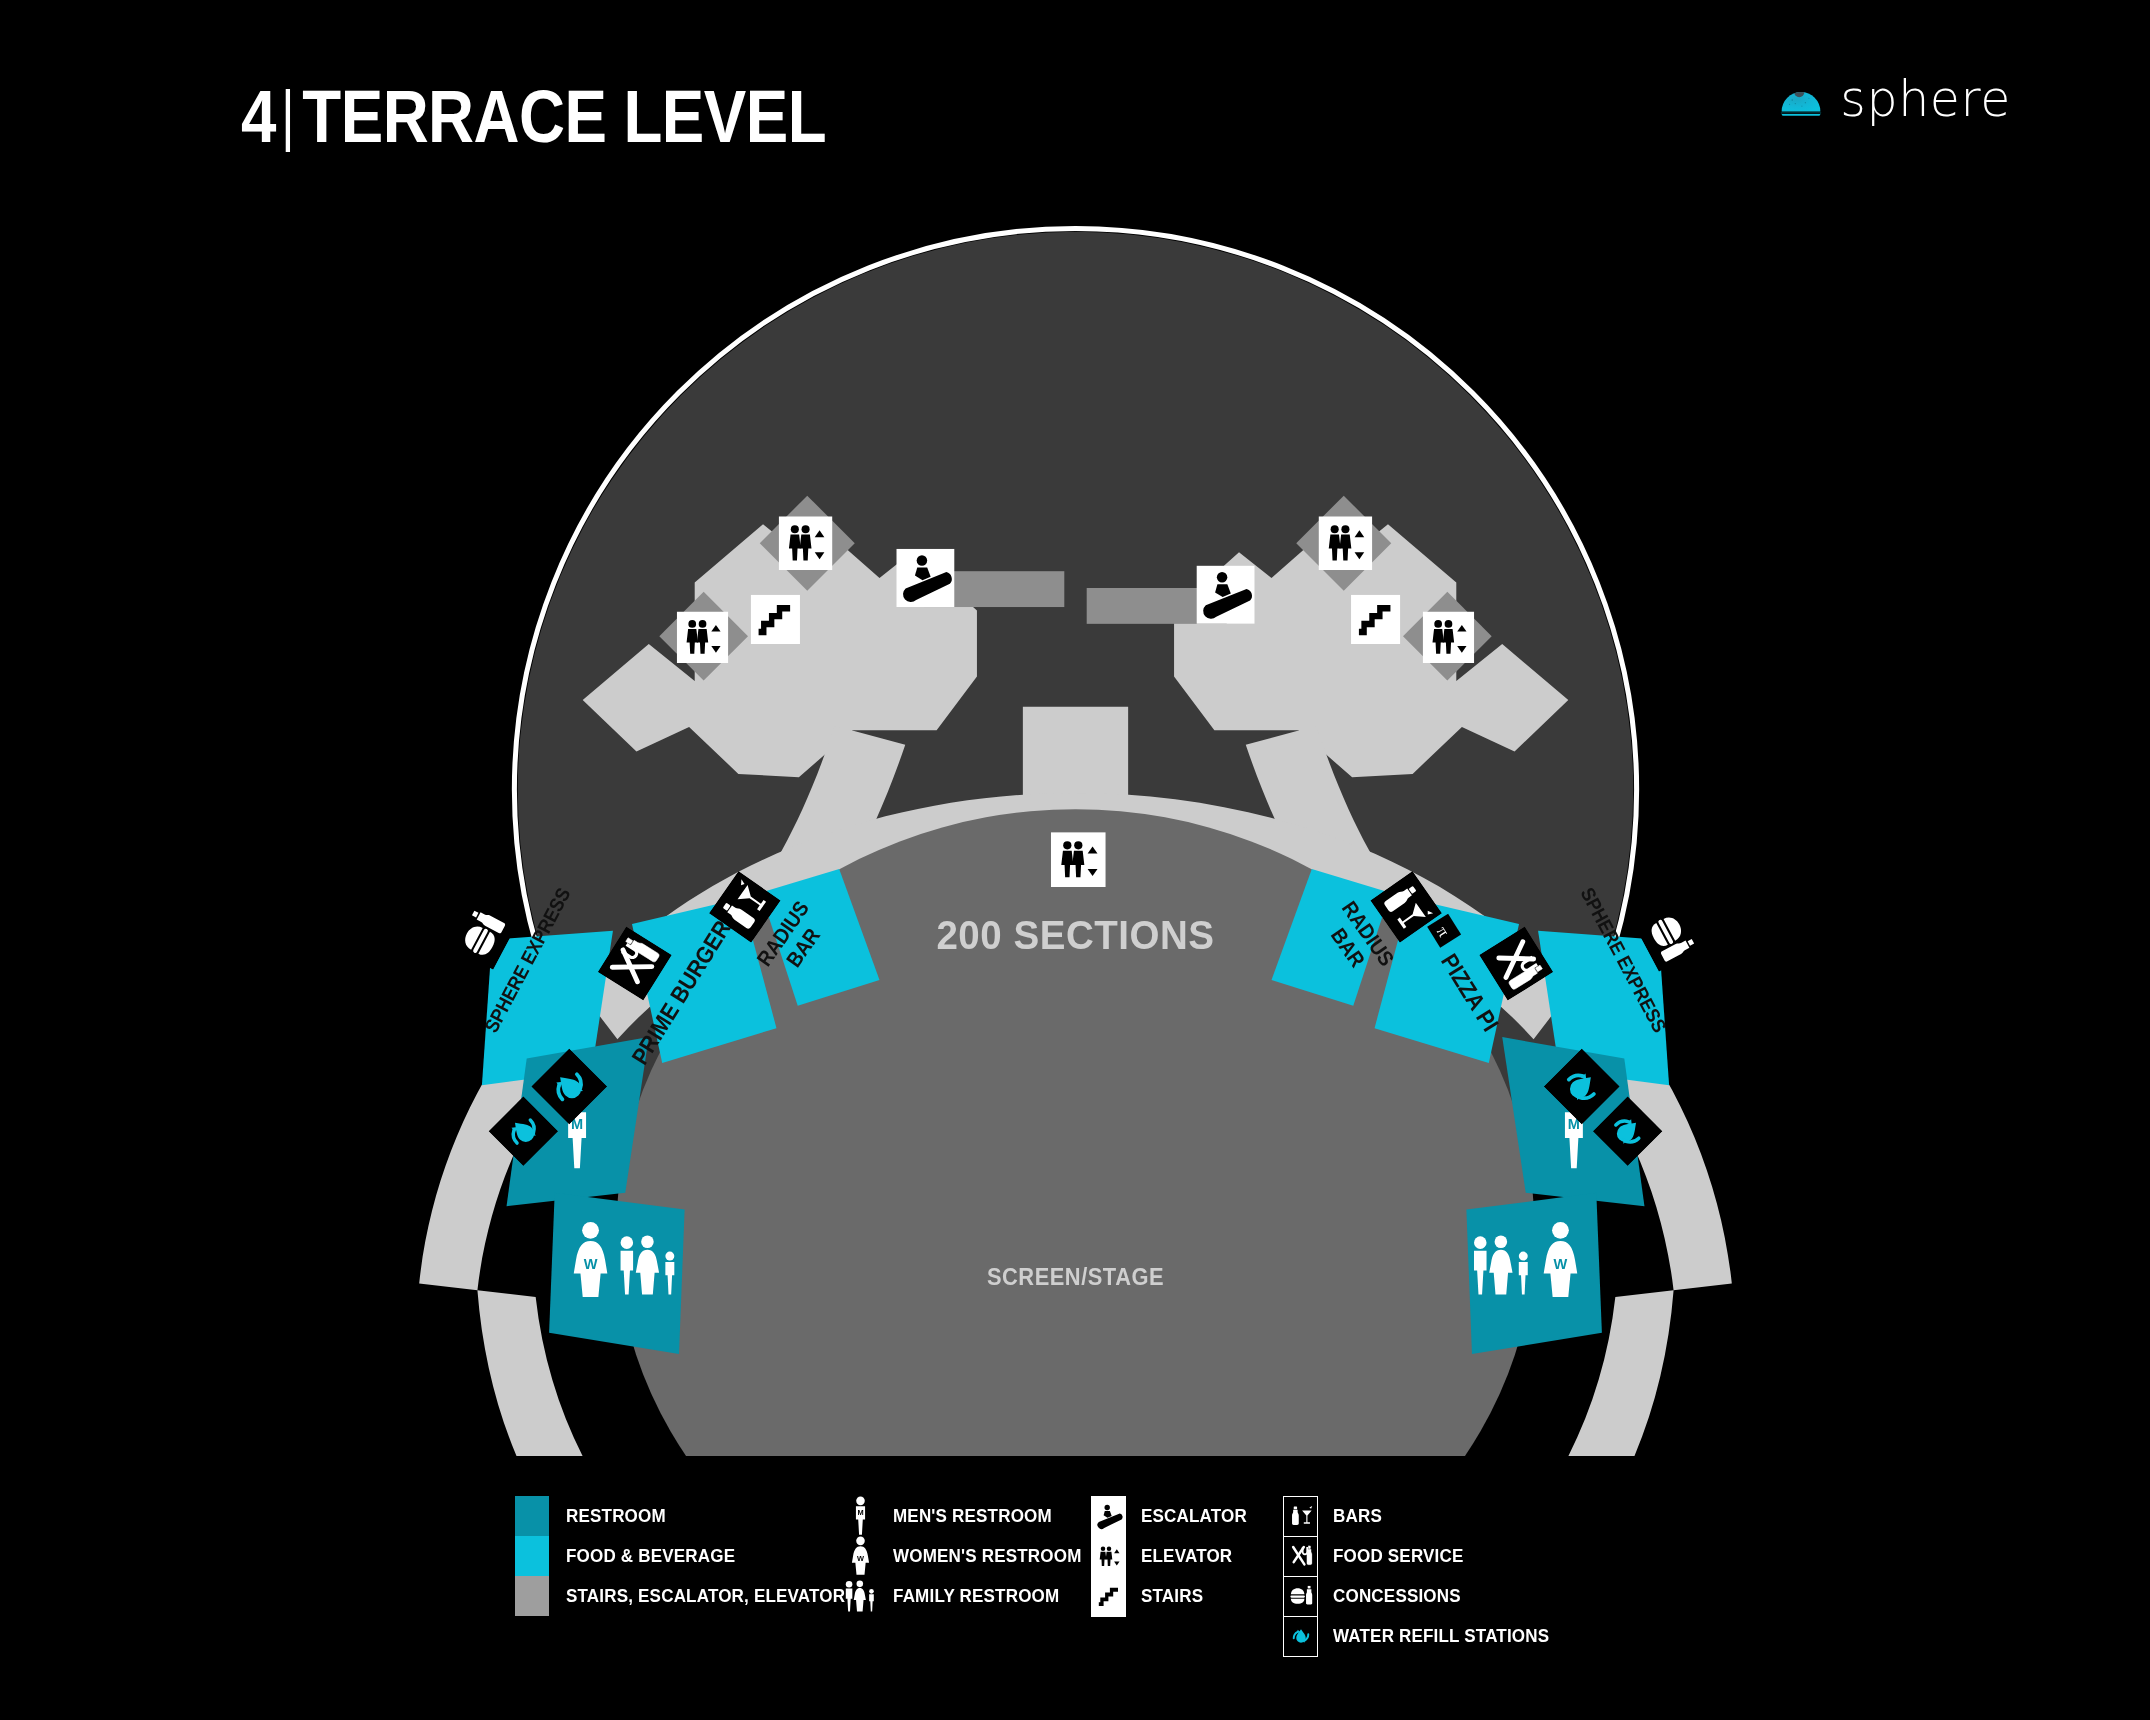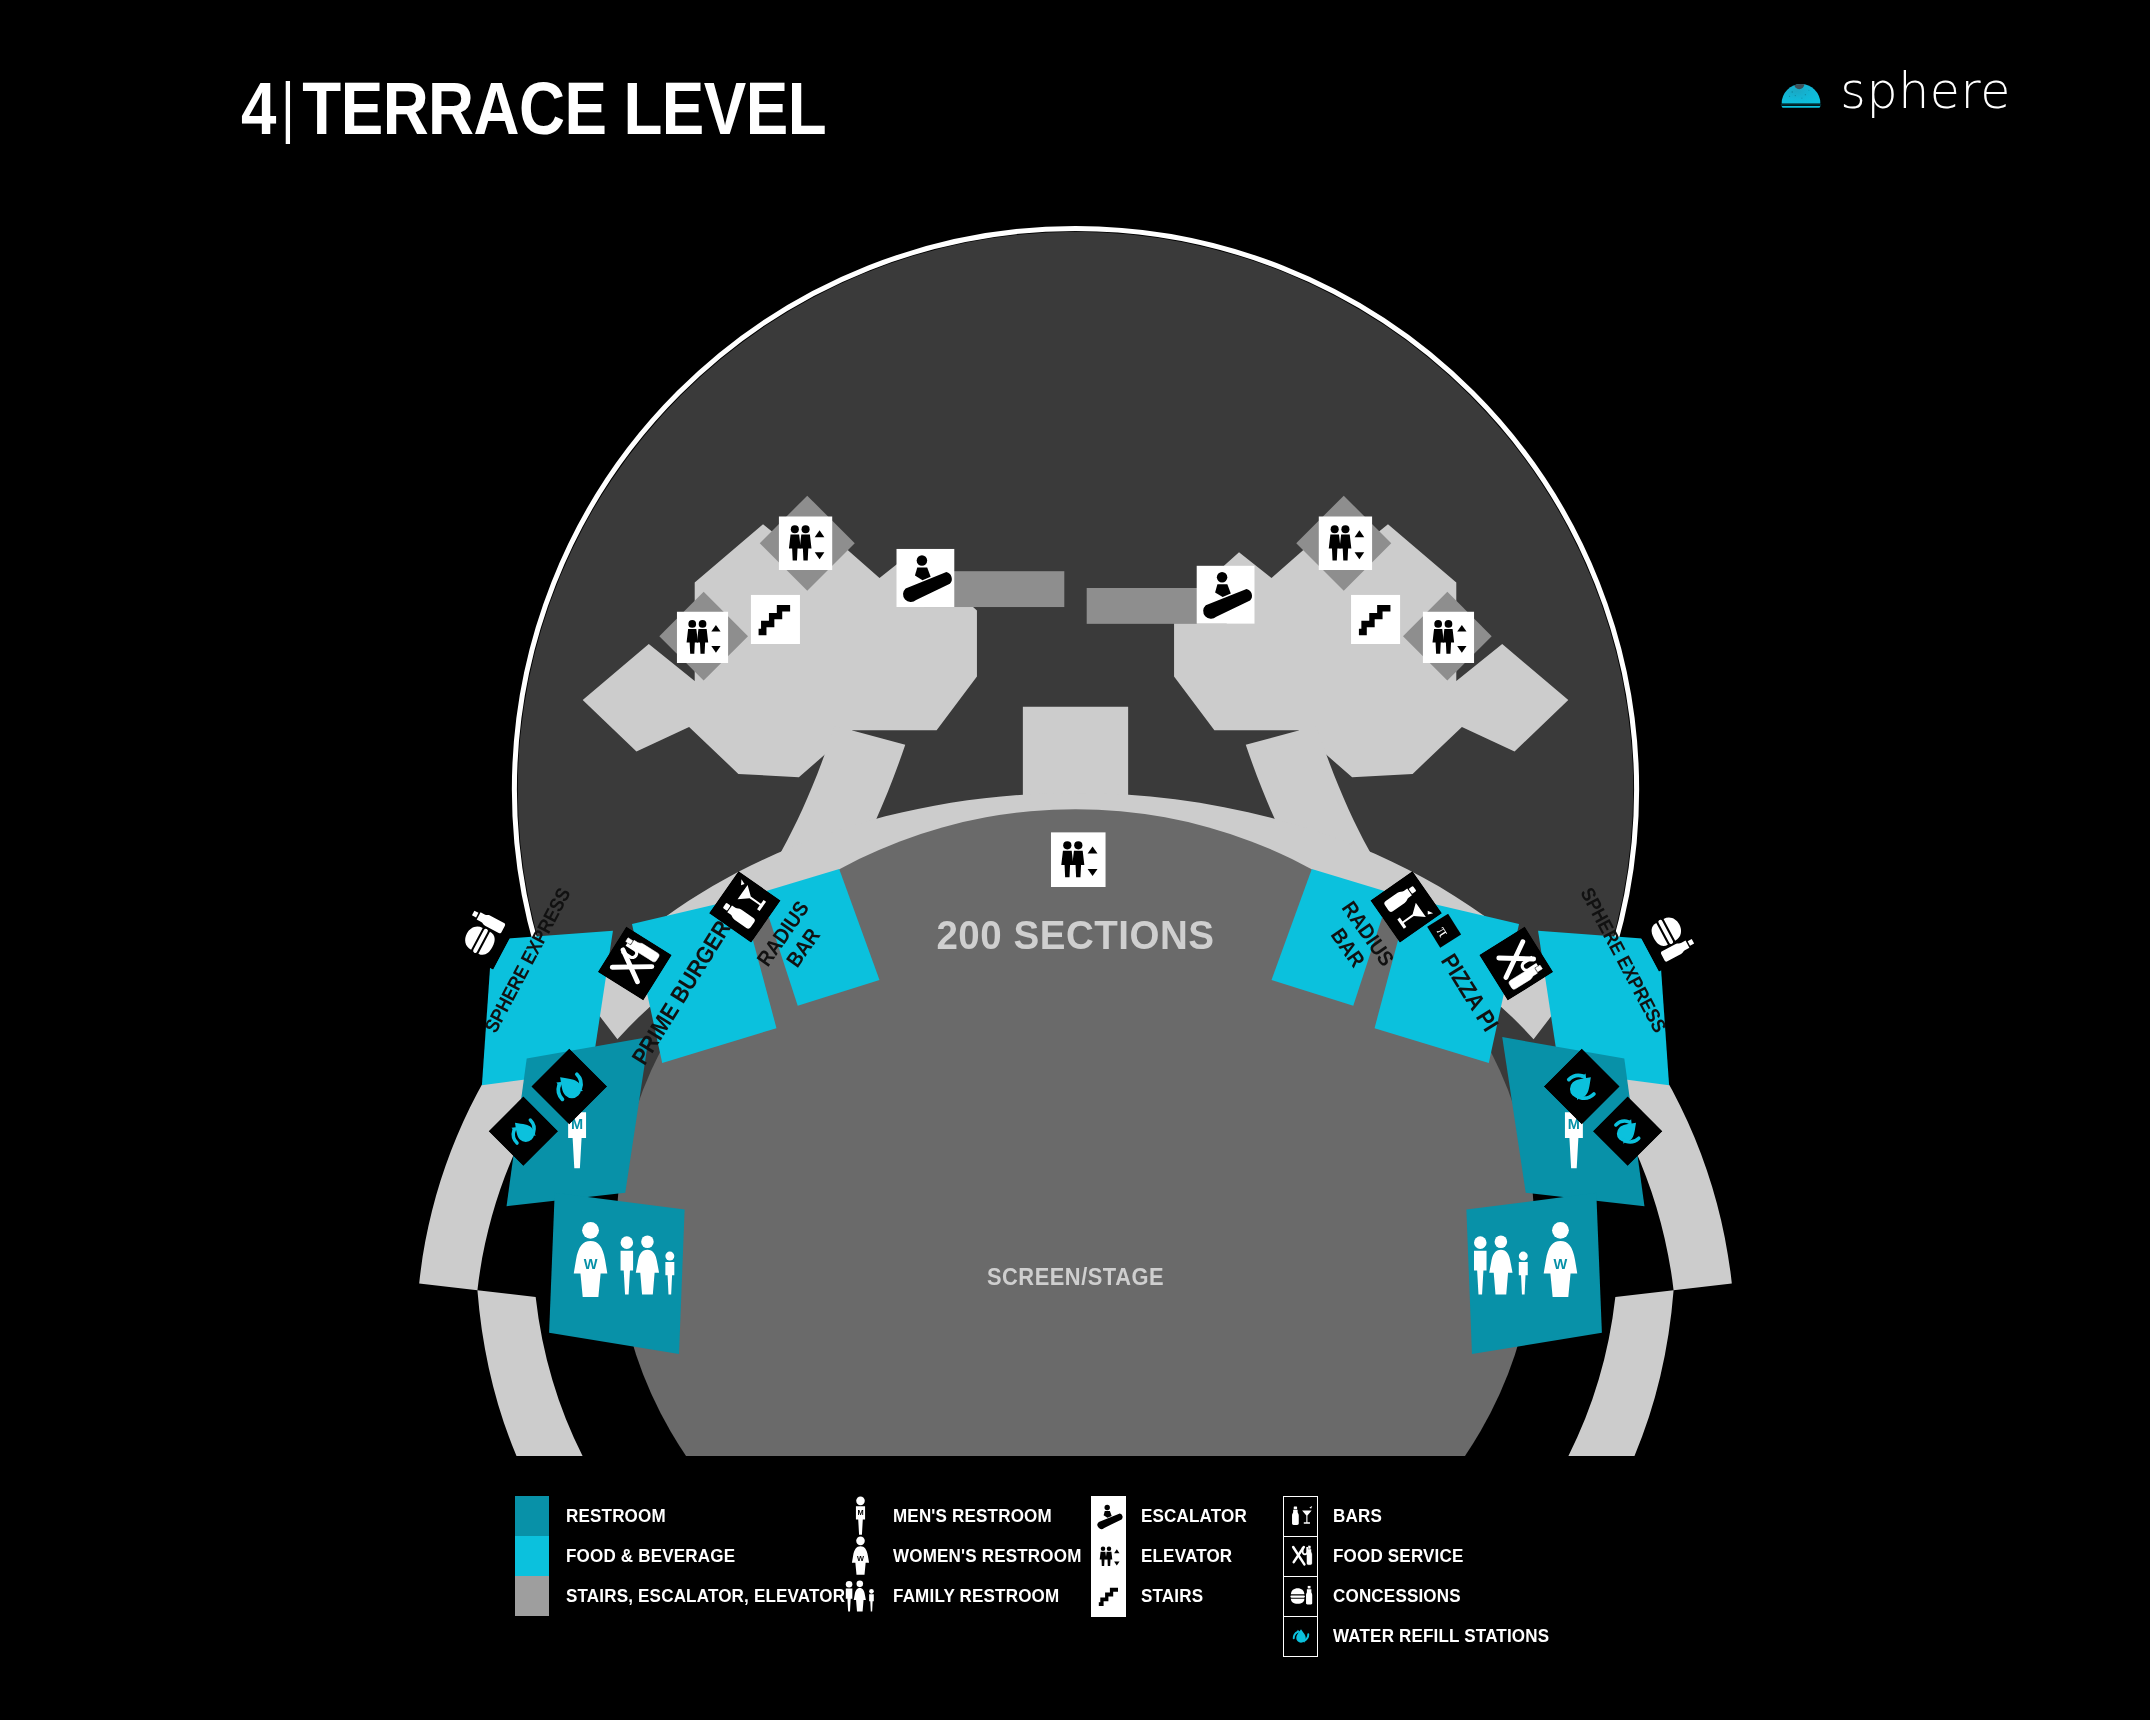--- a/index.html
+++ b/index.html
@@ -1,20 +1,20 @@
 <!DOCTYPE html>
 <html style="font-size:9px"><head>
 <meta charset="utf-8">
 <style>
   html,body{margin:0;padding:0;background:#000;}
   body{width:2151px;height:1721px;overflow:hidden;font-family:"Liberation Sans",sans-serif;}
   #root{position:relative;width:2151px;height:1721px;background:#000;}
 
   
-  #header{position:absolute;left:0;top:0;width:2151px;height:168px;}
+  #header{position:absolute;left:0;top:8px;width:2151px;height:168px;}
   #title{position:absolute;left:241px;top:66px;color:#fff;
          font-size:74px;font-weight:700;letter-spacing:-0.6px;white-space:nowrap;
          font-family:"Liberation Sans Narrow","Liberation Sans",sans-serif;
          transform:scaleX(0.86);transform-origin:left center;}
   #title .numpart{font-weight:700;}
   #title .bar{display:inline-block;width:5px;height:63px;background:#fff;
               vertical-align:-10px;margin:0 14.6px 0 11.2px;}
   #brand{position:absolute;right:140px;top:67px;display:flex;align-items:center;gap:17px;}
   #brand-mark{width:44px;height:44px;position:relative;}
   #brand-word{color:#fff;font-size:49px;font-weight:300;letter-spacing:0.6px;

